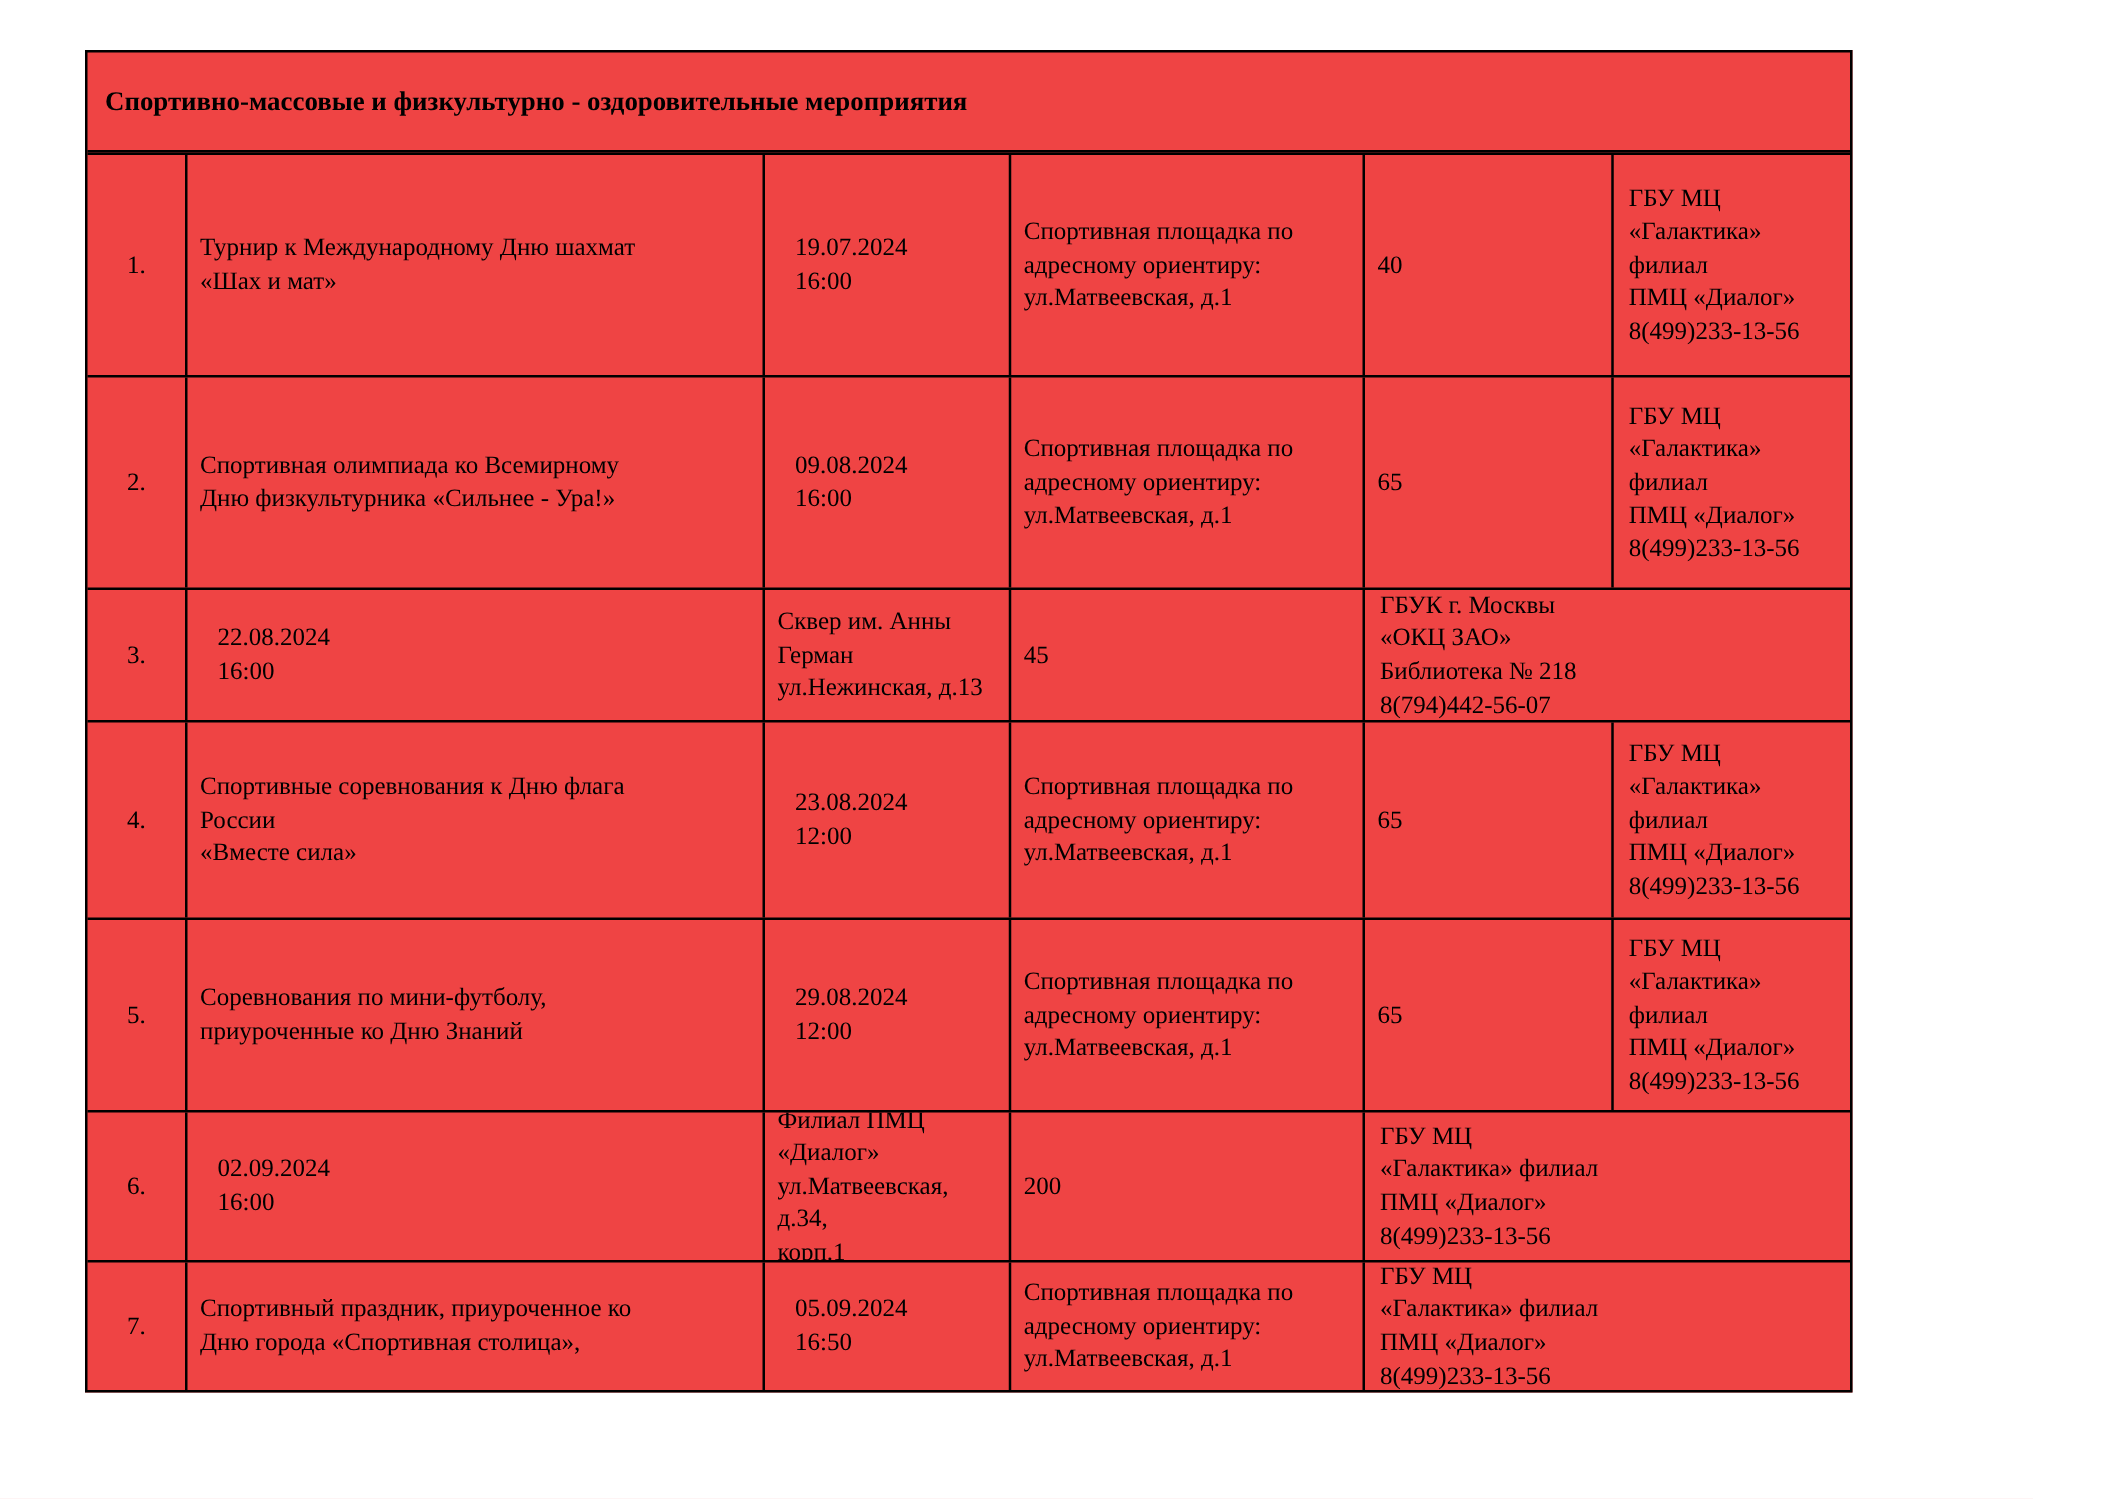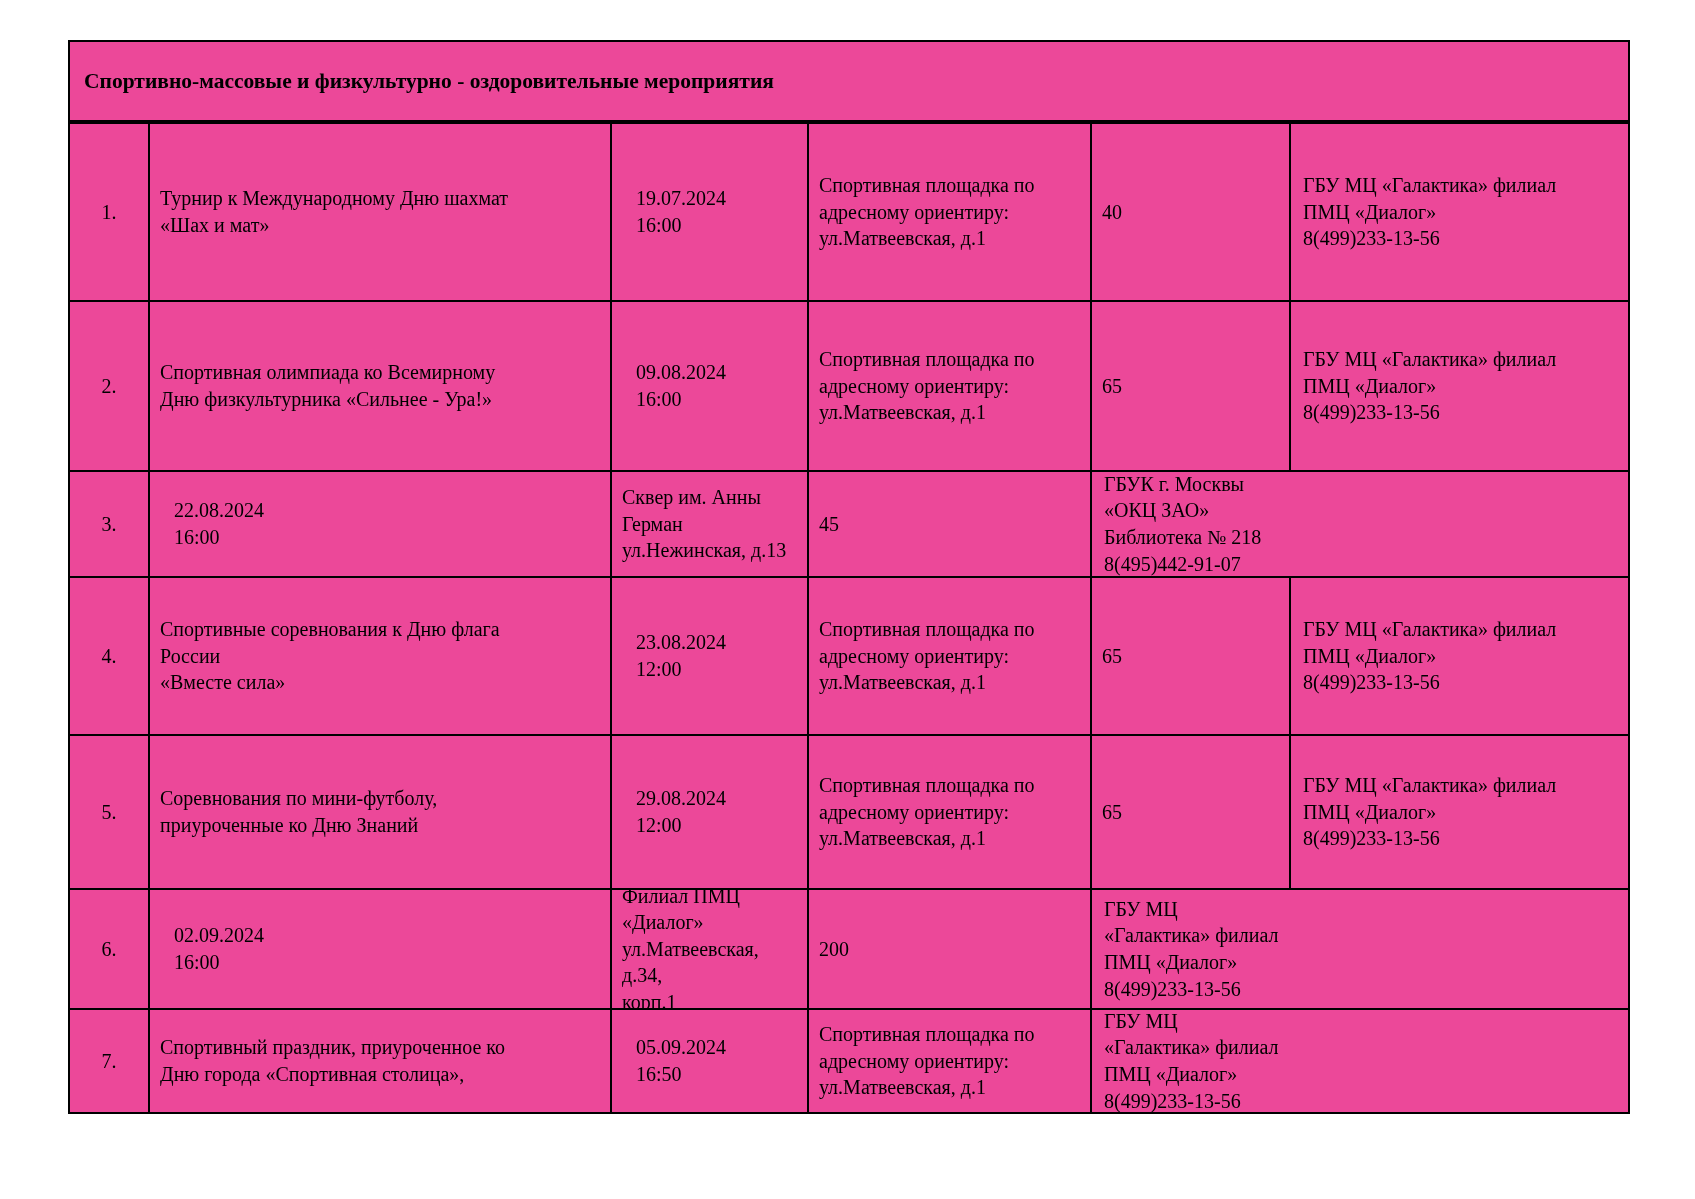--- a/index.html
+++ b/index.html
@@ -14,23 +14,23 @@
   .page {
     position: relative;
     width: 1695px;
     height: 1199px;
     overflow: hidden;
   }
   .table-wrap {
     position: absolute;
     left: 68px;
     top: 40px;
-    width: 1562px;
+    width: 1414px;
     border: 2px solid #000;
-    background: #ec4899;
+    background: #ef4444;
     box-sizing: border-box;
   }
   .header-cell {
     height: 80px;
     display: flex;
     align-items: center;
     padding: 0 14px;
     font-weight: bold;
     font-size: 21.5px;
     border-bottom: 2px solid #000;
@@ -113,21 +113,21 @@
   <div class="row">
     <div class="cell num">3.</div>
     <div class="cell date">22.08.2024
 16:00</div>
     <div class="cell loc">Сквер им. Анны Герман
 ул.Нежинская, д.13</div>
     <div class="cell part">45</div>
     <div class="cell org">ГБУК г. Москвы
 «ОКЦ ЗАО»
 Библиотека № 218
-8(495)442-91-07</div>
+8(794)442-56-07</div>
   </div>
 
   <div class="row">
     <div class="cell num">4.</div>
     <div class="cell name">Спортивные соревнования к Дню флага
 России
 «Вместе сила»</div>
     <div class="cell date">23.08.2024
 12:00</div>
     <div class="cell loc">Спортивная площадка по

